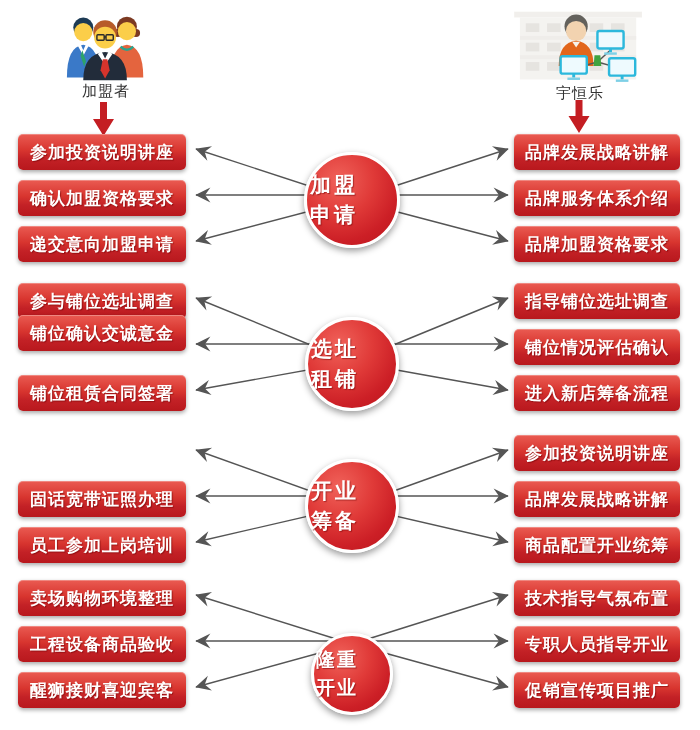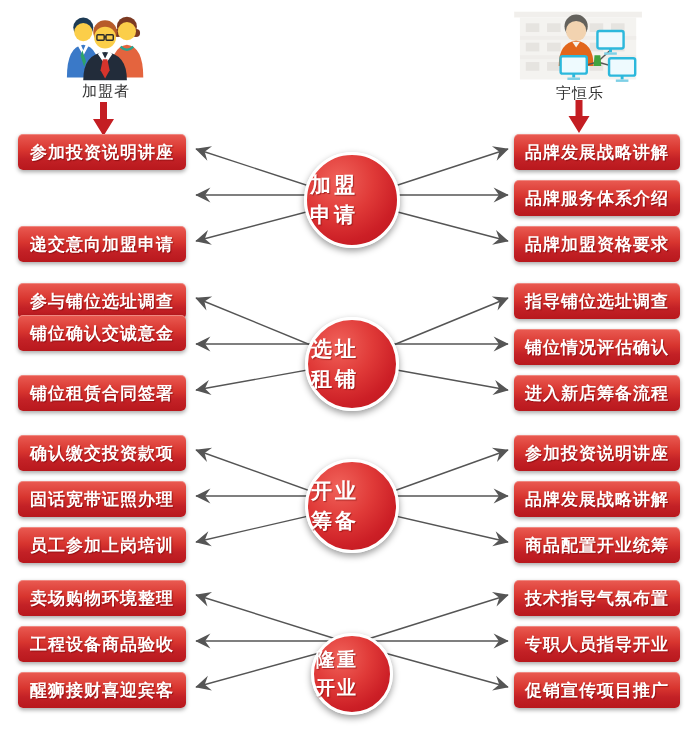--- a/index.html
+++ b/index.html
@@ -180,41 +180,41 @@
       <rect x="62" y="74" width="3" height="4" fill="#2cb8dc"></rect>
       <rect x="57" y="78" width="13" height="2.5" fill="#7ed0e6"></rect>
       <rect x="100" y="58" width="27" height="18" rx="2" fill="#eefafe" stroke="#2cb8dc" stroke-width="2.5"></rect>
       <rect x="112" y="76" width="3" height="4" fill="#2cb8dc"></rect>
       <rect x="107" y="80" width="13" height="2.5" fill="#7ed0e6"></rect>
     </g>
   </svg>
   <div class="hdr-label" style="left:530px;top:84px;width:100px">宇恒乐</div>
 
   <div class="rbox left-col" style="top:134px">参加投资说明讲座</div>
+  <div class="rbox left-col" style="top:180px">确认加盟资格要求</div>
   <div class="rbox left-col" style="top:226px">递交意向加盟申请</div>
   <div class="rbox right-col" style="top:134px">品牌发展战略讲解</div>
   <div class="rbox right-col" style="top:180px">品牌服务体系介绍</div>
   <div class="rbox right-col" style="top:226px">品牌加盟资格要求</div>
   <div class="circle" style="left:304px;top:152px;width:96px;height:96px">
     <span>加盟</span>
     <span>申请</span>
   </div>
 
   <div class="rbox left-col" style="top:283px">参与铺位选址调查</div>
   <div class="rbox left-col" style="top:315px">铺位确认交诚意金</div>
   <div class="rbox left-col" style="top:375px">铺位租赁合同签署</div>
   <div class="rbox right-col" style="top:283px">指导铺位选址调查</div>
   <div class="rbox right-col" style="top:329px">铺位情况评估确认</div>
   <div class="rbox right-col" style="top:375px">进入新店筹备流程</div>
   <div class="circle" style="left:305px;top:317px;width:94px;height:94px">
     <span>选址</span>
     <span>租铺</span>
   </div>
 
-  <div class="rbox left-col" style="top:435px">确认缴交投资款项</div>
   <div class="rbox left-col" style="top:481px">固话宽带证照办理</div>
   <div class="rbox left-col" style="top:527px">员工参加上岗培训</div>
   <div class="rbox right-col" style="top:435px">参加投资说明讲座</div>
   <div class="rbox right-col" style="top:481px">品牌发展战略讲解</div>
   <div class="rbox right-col" style="top:527px">商品配置开业统筹</div>
   <div class="circle" style="left:305px;top:459px;width:94px;height:94px">
     <span>开业</span>
     <span>筹备</span>
   </div>
 

